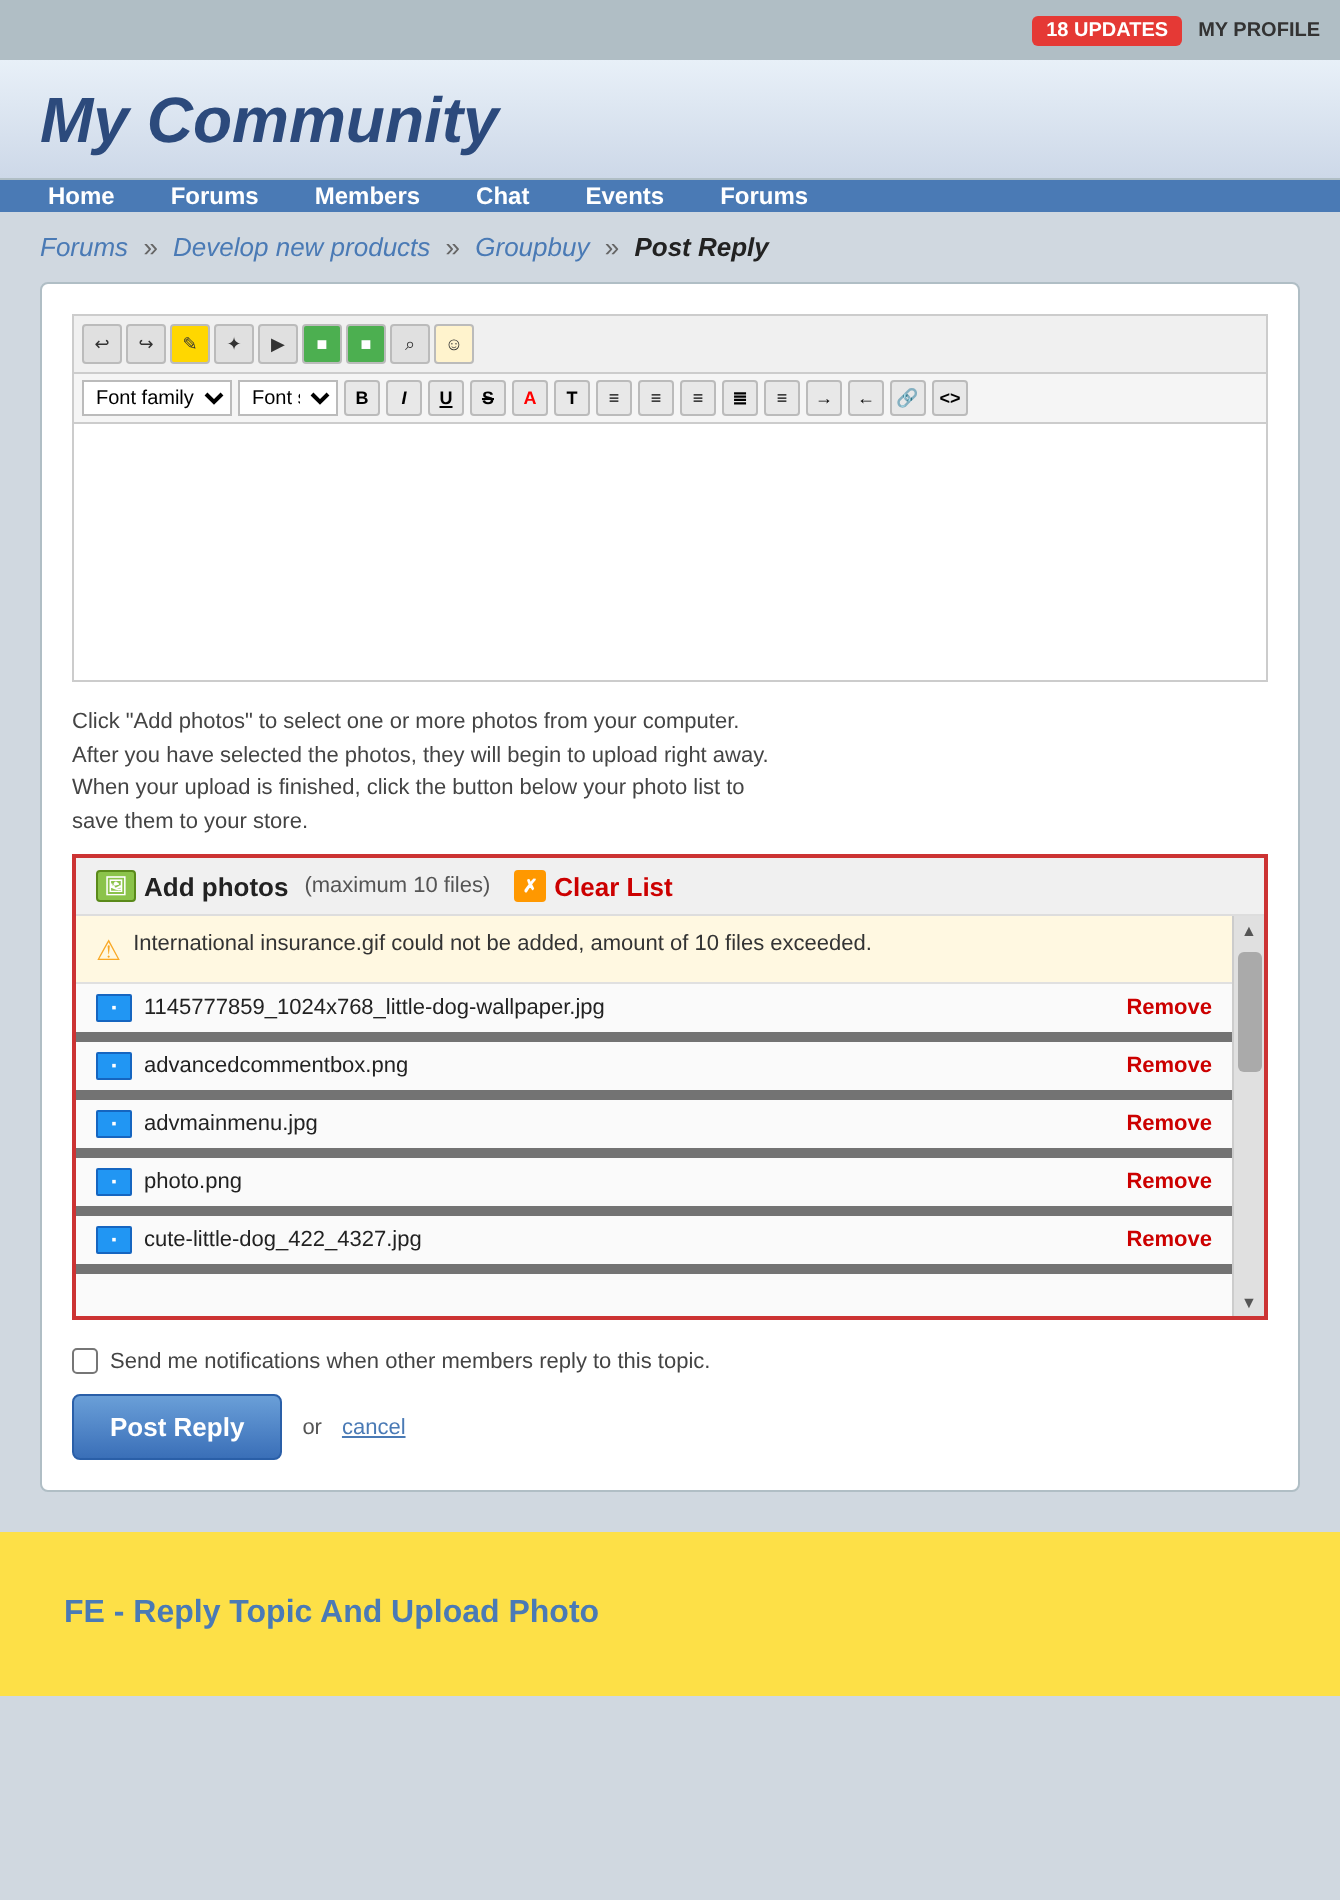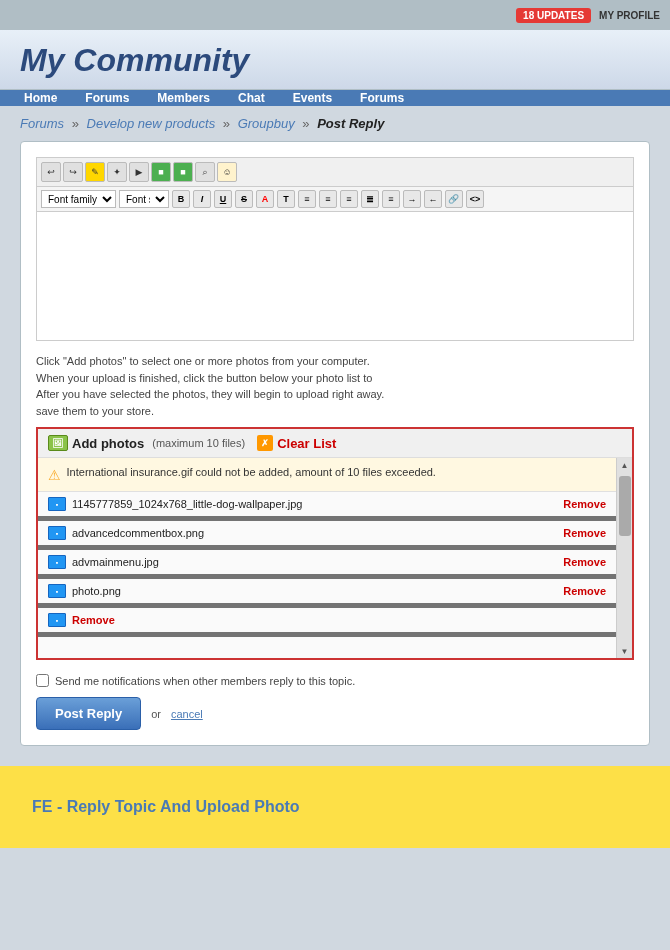--- a/index.html
+++ b/index.html
@@ -447,22 +447,22 @@
     <button class="format-btn">←</button>
     <button class="format-btn">🔗</button>
     <button class="format-btn">&lt;&gt;</button>
   </div>
 
   <div class="editor-area" contenteditable="true" style="">
   </div>
 
   <div class="upload-desc">
     <div>Click "Add photos" to select one or more photos from your computer.</div>
+    <div>After you have selected the photos, they will begin to upload right away.</div>
     <div>When your upload is finished, click the button below your photo list to</div>
-    <div>After you have selected the photos, they will begin to upload right away.</div>
     <div>save them to your store.</div>
   </div>
 
   <div class="upload-panel">
 
     <div class="upload-header">
       <div class="add-photos-btn">
         <span class="photo-icon">🖼</span>
         <span>Add photos</span>
       </div>
@@ -496,20 +496,21 @@
           <span class="file-name">advmainmenu.jpg</span>
           <a class="remove-btn">Remove</a>
         </div>
         <div class="file-row">
           <span class="file-thumb">▪</span>
           <span class="file-name">photo.png</span>
           <a class="remove-btn">Remove</a>
         </div>
         <div class="file-row">
           <span class="file-thumb">▪</span>
+          <span class="file-name">cute-little-dog_422_4327.jpg</span>
           <a class="remove-btn">Remove</a>
         </div>
       </div>
 
       <div class="scrollbar-area">
         <div class="scroll-arrow">▲</div>
         <div class="scrollbar-thumb"></div>
         <div class="scroll-arrow" style="margin-top:auto;">▼</div>
       </div>
     </div>

